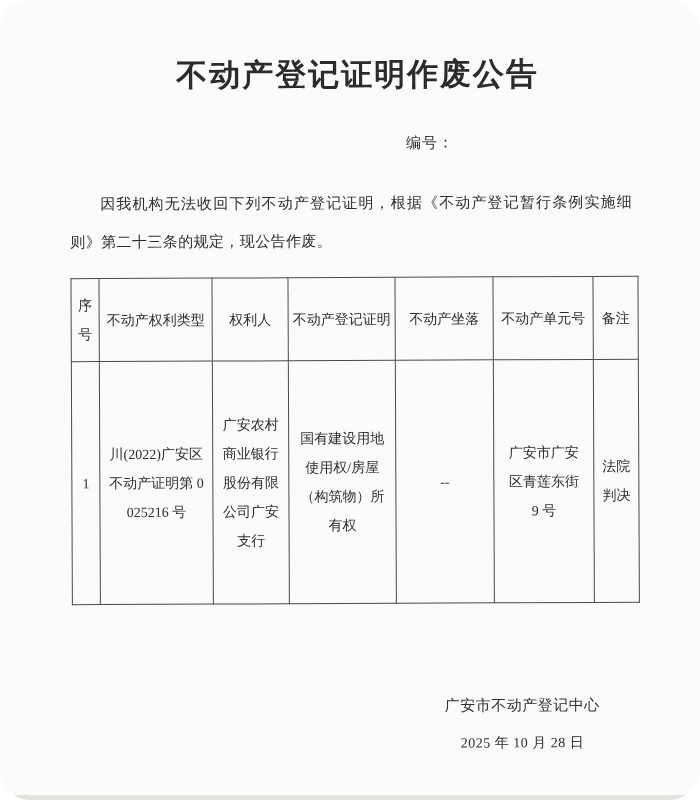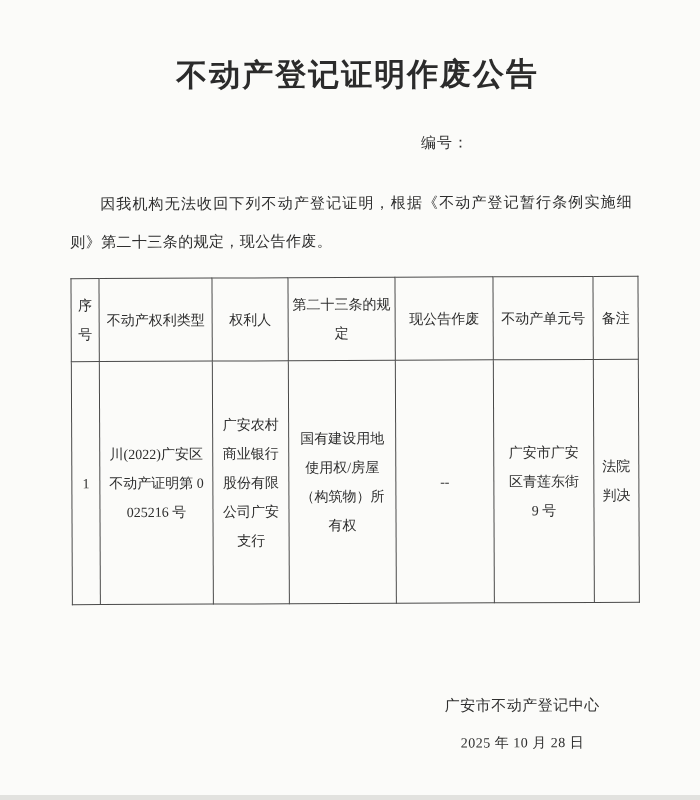--- a/index.html
+++ b/index.html
@@ -10,20 +10,21 @@
   * { margin: 0; padding: 0; box-sizing: border-box; }
   html, body { background: #ffffff; }
   .page {
     position: relative;
     width: 700px;
     height: 800px;
     background: var(--paper);
     overflow: hidden;
     font-family: "Liberation Serif", serif;
     color: var(--text);
+    border-radius: 31px;
   }
   .skew {
     position: absolute;
     inset: 0;
     transform: rotate(-0.25deg);
     transform-origin: 50% 50%;
   }
   .title {
     position: absolute;
     top: 54px;
@@ -33,21 +34,21 @@
     text-align: center;
     font-family: "DejaVu Sans", sans-serif;
     font-weight: bold;
     font-size: 31px;
     letter-spacing: 2px;
     color: #2b2b2b;
   }
   .number-line {
     position: absolute;
     top: 134px;
-    left: 422px;
+    left: 407px;
     font-family: "DejaVu Sans", sans-serif;
     font-size: 15px;
     letter-spacing: 1px;
   }
   .body-text {
     position: absolute;
     top: 184px;
     left: 71px;
     width: 562px;
     font-size: 15px;
@@ -135,22 +136,22 @@
         <col class="col-righttype">
         <col class="col-unitno">
         <col class="col-location">
         <col class="col-remark">
       </colgroup>
       <thead>
         <tr>
           <th>序号</th>
           <th>不动产权利类型</th>
           <th>权利人</th>
-          <th>第二十三条的规定</th>
-          <th>现公告作废</th>
+          <th>不动产登记证明</th>
+          <th>不动产坐落</th>
           <th>不动产单元号</th>
           <th>备注</th>
         </tr>
       </thead>
       <tbody>
         <tr>
           <td class="cell-seq">1</td>
           <td class="cell-cert">川(2022)广安区不动产证明第 0025216 号</td>
           <td class="cell-holder">广安农村商业银行股份有限公司广安支行</td>
           <td class="cell-righttype">国有建设用地使用权/房屋（构筑物）所有权</td>

